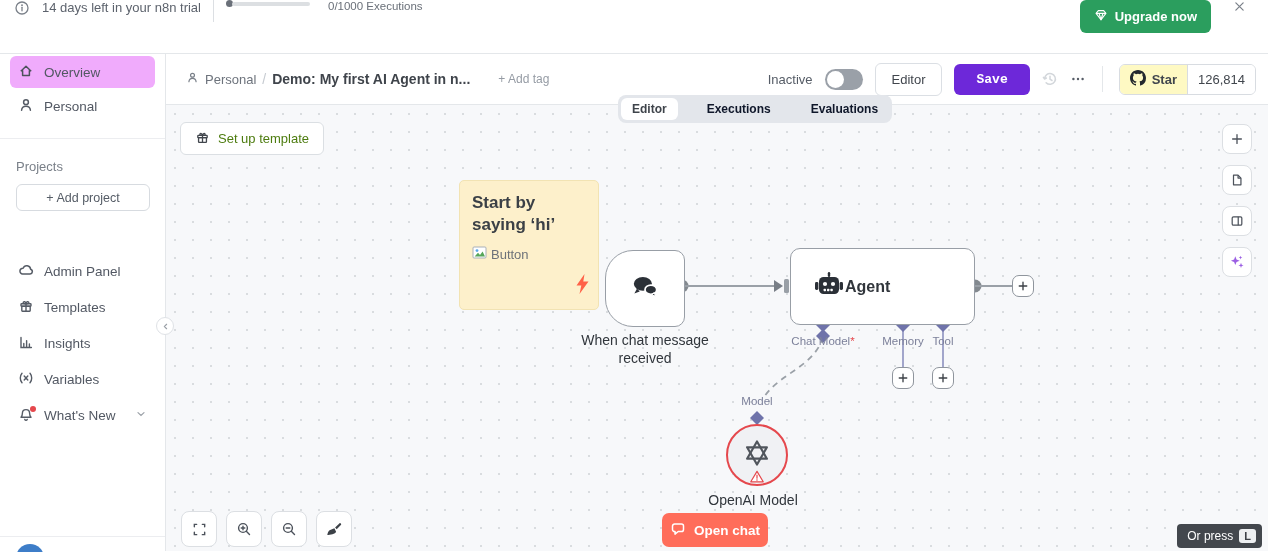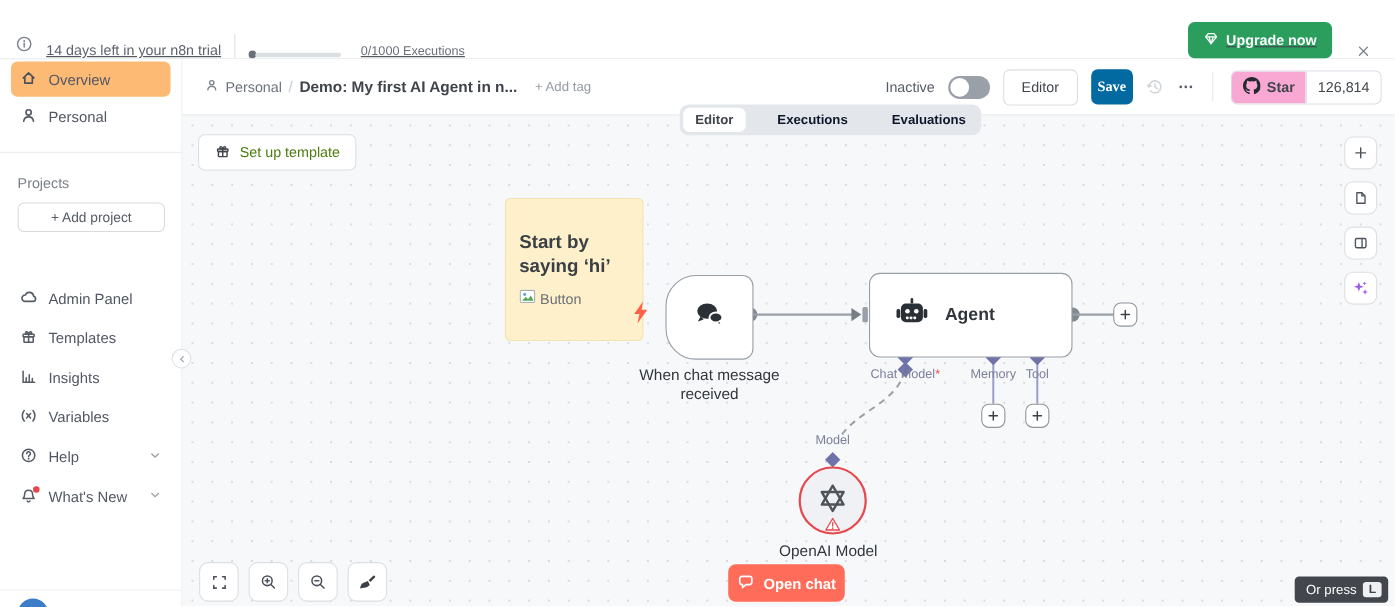--- a/index.html
+++ b/index.html
@@ -5,22 +5,22 @@
   * { box-sizing: border-box; }
   html,body { margin:0; padding:0; }
   body {
     width:1268px; height:552px; overflow:hidden; background:#fff;
     font-family:"Liberation Sans", sans-serif; color:#41464d;
     -webkit-font-smoothing:antialiased;
   }
   .i { display:inline-block; vertical-align:middle; }
 
   
-  .banner { height:54px; border-bottom:1px solid #e4e7ea; display:flex; align-items:flex-end;
-            padding:0 16px 0 14px; gap:12px; background:#fff;text-decoration:underline; }
+  .banner { height:54px; border-bottom:1px solid #e4e7ea; display:flex; align-items:flex-start;
+            padding:0 16px 0 14px; gap:12px; background:#fff; }
   .banner .msg { font-size:13px; color:#5d636d; }
   .banner .vsep { width:1px; height:22px; background:#dcdfe3; }
   .progress { display:flex; align-items:center; gap:0; }
   .progress .dot { width:7px; height:7px; border-radius:50%; background:#6a7079; }
   .progress .track { width:78px; height:4px; border-radius:2px; background:#dcdfe2; margin-left:-1px; }
   .exec-txt { font-size:11.5px; color:#6a7079; margin-left:6px; }
   .spacer { flex:1; }
   .upgrade-btn { display:flex; align-items:center; gap:7px; background:#2b9e5e; color:#fff;
             border:none; border-radius:6px; padding:8px 14px; font-size:13px; font-weight:700; cursor:pointer;
             font-family:inherit; }
@@ -30,21 +30,21 @@
   .content { display:flex; height:497px; }
 
   
   .sidebar { width:166px; min-width:166px; border-right:1px solid #e4e7ea; background:#fff; position:relative; }
   .logo-row { display:flex; align-items:center; padding:12px 12px 8px 16px; gap:8px; }
   .brand { font-size:15px; font-weight:700; color:#33383f; letter-spacing:.2px; }
   .logo-add { margin-left:auto; width:26px; height:26px; border:1px solid #d7dbe0; border-radius:7px;
               background:#fff; display:flex; align-items:center; justify-content:center; color:#555c66; cursor:pointer; }
   .side-item { display:flex; align-items:center; gap:10px; margin:2px 10px; padding:7px 8px; border-radius:6px;
                font-size:13.5px; color:#525863; cursor:pointer; height:32px; }
-  .side-item.active { background:#fdba74;text-align:right; }
+  .side-item.active { background:#f0abfc;text-align:right; }
   .side-item .chev { margin-left:auto; color:#9aa0a7; }
   .side-divider { border-top:1px solid #ecedf0; margin:16px 0 0 0; }
   .proj-label { font-size:13px; color:#7a8089; padding:20px 16px 10px 16px; }
   .add-project { margin:0 16px; width:134px; height:27px; border:1px solid #d7dbe0; border-radius:6px;
                  background:#fff; font-size:12.5px; color:#555c66; font-family:inherit; cursor:pointer; }
   .side-menu { margin-top:42px; }
   .side-menu .side-item { height:36px; margin:0 10px; }
   .bell-wrap { position:relative; display:flex; }
   .bell-dot { position:absolute; top:-1px; right:-2px; width:6px; height:6px; border-radius:50%; background:#e5484d; }
   .side-bottom-divider { position:absolute; left:0; right:0; bottom:14px; border-top:1px solid #ecedf0; }
@@ -54,64 +54,64 @@
             background:#fff; border:1px solid #dfe2e6; color:#9aa0a7; display:flex; align-items:center;
             justify-content:center; font-size:10px; z-index:30; cursor:pointer; }
 
   
   .main { flex:1; position:relative; background:#fff; }
   .mheader { height:51px; border-bottom:1px solid #e4e7ea; display:flex; align-items:center;
              padding:0 12px 0 20px; background:#fff; position:relative; z-index:2; }
   .crumb { display:flex; align-items:center; font-size:13px; color:#6d737c; gap:6px; }
   .crumb-sep { color:#c6cbd1; margin:0 6px; font-size:14px; }
   .wf-title { font-size:14px; font-weight:600; color:#3f444b; }
-  .add-tag { font-size:12px; color:#959ba4; margin-left:16px; cursor:pointer; }
+  .add-tag { font-size:12px; color:#959ba4; margin-left:28px; cursor:pointer; }
   .hdr-right { margin-left:auto; display:flex; align-items:center; gap:12px; }
   .status-lbl { font-size:13px; color:#555c66; }
   .toggle { width:38px; height:21px; border-radius:11px; background:#9aa0a8; position:relative; cursor:pointer; }
   .toggle .knob { position:absolute; left:2px; top:2px; width:17px; height:17px; border-radius:50%; background:#fff; }
   .share-btn { background:#fff; border:1px solid #dbdfe4; border-radius:6px; padding:8px 16px; font-size:13px;
                font-weight:500; color:#41464d; font-family:inherit; cursor:pointer; }
-  .save-btn { background:#0369a1; border:none; border-radius:6px; padding:8px 6px; font-size:13px;
-               font-weight:600; color:#fff; font-family:Liberation Serif, serif; cursor:pointer; }
+  .save-btn { background:#6d28d9; border:none; border-radius:6px; padding:8px 22px; font-size:13px;
+               font-weight:600; color:#fff; font-family:Liberation Mono, monospace; cursor:pointer; }
   .hist-ic { color:#d3d7db; display:flex; }
   .more-ic { color:#555c66; display:flex; cursor:pointer; }
   .hdr-vsep { width:1px; height:26px; background:#e4e7ea; margin:0 4px; }
   .star-widget { display:flex; border:1px solid #d8dce1; border-radius:6px; overflow:hidden; cursor:pointer; }
-  .star-left { display:flex; align-items:center; gap:6px; background:#f9a8d4; padding:5px 10px;
+  .star-left { display:flex; align-items:center; gap:6px; background:#fef9c3; padding:5px 10px;
                font-size:13px; font-weight:600; color:#41464d; }
   .star-count { background:#fff; padding:5px 10px; font-size:13px; color:#41464d; border-left:1px solid #d8dce1;
                display:flex; align-items:center; }
 
   
   .tabs { position:absolute; top:41px; left:452px; z-index:6; background:#e3e6eb; border-radius:8px;
           padding:3px; display:flex; gap:18px; }
   .tab { font-size:12px; font-weight:700; color:#0f172a; padding:4px 11px; border-radius:6px; cursor:pointer; }
   .tab.active { background:#fff; color:#3f444b; font-weight:600; }
 
   
   .canvas { position:absolute; top:51px; left:0; right:0; bottom:0; background:#f7f8fa; overflow:hidden;
             background-image:radial-gradient(circle,#d9dcdf 1.2px,transparent 1.3px); background-size:18px 18px; }
   .abs { position:absolute; }
   .setup-btn { left:14px; top:17px; height:33px; display:flex; align-items:center; gap:8px; padding:0 14px;
             background:#fff; border:1px solid #dbdfe3; border-radius:6px; font-size:13px; font-weight:500;
             color:#4d7c0f; cursor:pointer; }
-  .sticky { left:293px; top:75px; width:126px; height:130px; background:#fdf0cb; border:1px solid #f2e3b3;
-            border-radius:5px; padding:28px 12px; cursor:grab; }
+  .sticky { left:293px; top:75px; width:140px; height:130px; background:#fdf0cb; border:1px solid #f2e3b3;
+            border-radius:5px; padding:11px 12px; cursor:grab; }
   .sticky h3 { margin:0; font-size:17px; line-height:1.28; font-weight:700; color:#3b4046; }
   .sticky .broken { display:flex; align-items:center; gap:3px; margin-top:10px; font-size:13px; color:#6d7279; }
   .bolt { left:408px; top:168px; z-index:4; }
   .wires { left:0; top:0; z-index:2; pointer-events:none; }
   .node-trigger { left:439px; top:145px; width:80px; height:77px; background:#fff; border:1.6px solid #989ea6;
             border-radius:28px 10px 10px 28px; display:flex; align-items:center; justify-content:center;
             z-index:3; cursor:grab; }
   .node-label { font-size:14px; font-weight:500; color:#31363c; text-align:center; line-height:1.3; z-index:3; }
   .trigger-label { left:393px; top:226px; width:172px; }
   .node-agent { left:624px; top:143px; width:185px; height:77px; background:#fff; border:1.6px solid #989ea6;
-            border-radius:10px; display:flex; align-items:center; padding-left:22px; gap:14px; z-index:3; cursor:grab; }
+            border-radius:10px; display:flex; align-items:center; padding-left:22px; z-index:3; cursor:grab; }
   .agent-name { font-size:16px; font-weight:600; color:#31363c; }
   .plus-ep { width:22px; height:22px; background:#fff; border:1.6px solid #8f959d; border-radius:7px;
             display:flex; align-items:center; justify-content:center; color:#3c4147; z-index:3; cursor:pointer; }
   .ep-main { left:846px; top:170px; }
   .ep-memory { left:726px; top:262px; }
   .ep-tool { left:766px; top:262px; }
   .port-label { font-size:11.5px; color:#7c809a; text-align:center; z-index:3; }
   .pl-chatmodel { left:592px; top:230px; width:130px; }
   .pl-memory { left:702px; top:230px; width:70px; }
   .pl-tool { left:747px; top:230px; width:60px; }
@@ -225,35 +225,20 @@
       </div>
       <div class="side-item">
         <span class="i">
           <svg width="16" height="16" viewBox="0 0 16 16" fill="none" stroke="#565c66" stroke-width="1.4" stroke-linecap="round">
               <path d="M4 3.2C2.8 4.6 2.3 6.2 2.3 8s.5 3.4 1.7 4.8M12 3.2c1.2 1.4 1.7 3 1.7 4.8s-.5 3.4-1.7 4.8M6.2 6l3.6 4M9.8 6l-3.6 4"></path>
             </svg>
         </span>
         <span>Variables</span>
       </div>
       <div class="side-item">
-        <span class="i">
-          <svg width="16" height="16" viewBox="0 0 16 16" fill="none" stroke="#565c66" stroke-width="1.4" stroke-linecap="round">
-              <circle cx="8" cy="8" r="5.6"></circle>
-              <path d="M6.3 6.4a1.7 1.7 0 1 1 2.5 1.5c-.5.3-.8.6-.8 1.2"></path>
-              <path d="M8 11.1v.05" stroke-width="1.8"></path>
-            </svg>
-        </span>
-        <span>Help</span>
-        <span class="chev i">
-          <svg width="12" height="12" viewBox="0 0 16 16" fill="none" stroke="currentColor" stroke-width="1.6" stroke-linecap="round">
-              <path d="M4 6.2L8 10l4-3.8"></path>
-            </svg>
-        </span>
-      </div>
-      <div class="side-item">
         <span class="bell-wrap">
           <svg width="16" height="16" viewBox="0 0 16 16" fill="none" stroke="#565c66" stroke-width="1.4" stroke-linejoin="round">
               <path d="M8 2.6c2.3 0 3.6 1.6 3.6 3.7 0 2.5.8 3.3 1.4 3.9H3c.6-.6 1.4-1.4 1.4-3.9 0-2.1 1.3-3.7 3.6-3.7z"></path>
               <path d="M6.8 12.4a1.3 1.3 0 0 0 2.4 0" stroke-linecap="round"></path>
             </svg>
           <span class="bell-dot"></span>
         </span>
         <span>What's New</span>
         <span class="chev i">
           <svg width="12" height="12" viewBox="0 0 16 16" fill="none" stroke="currentColor" stroke-width="1.6" stroke-linecap="round">

